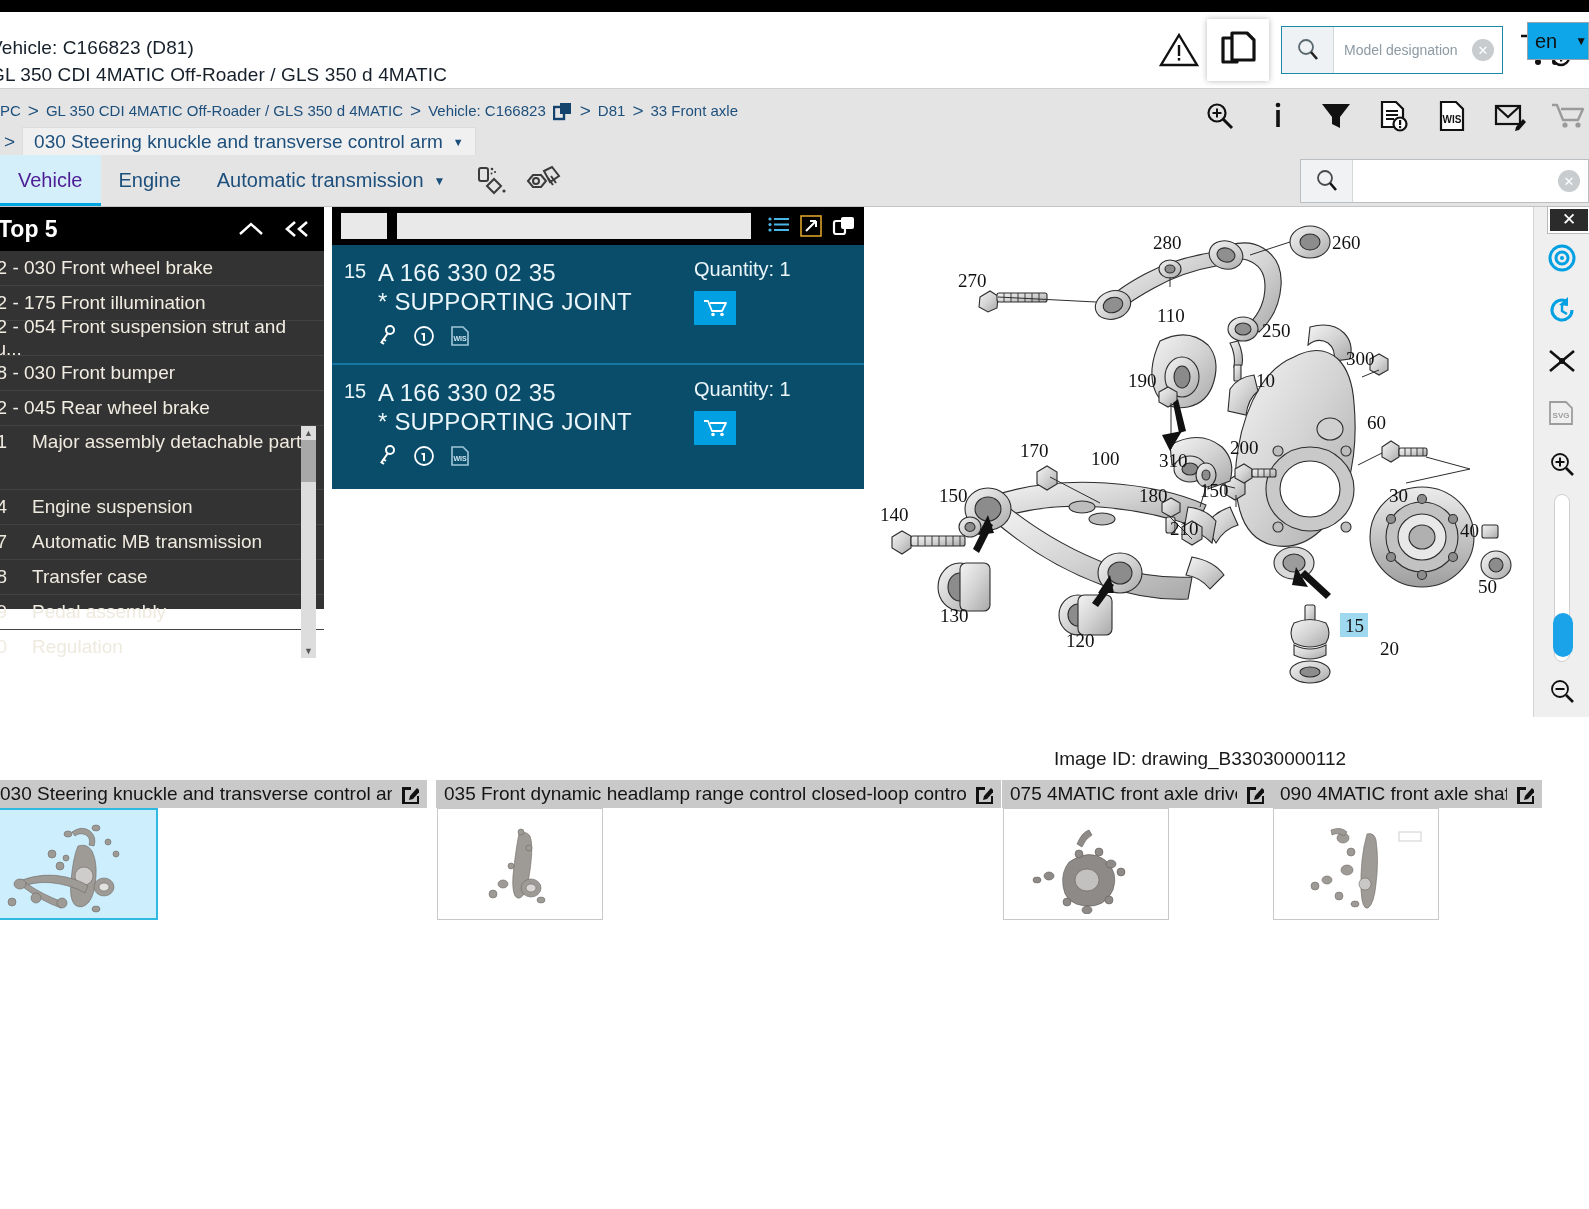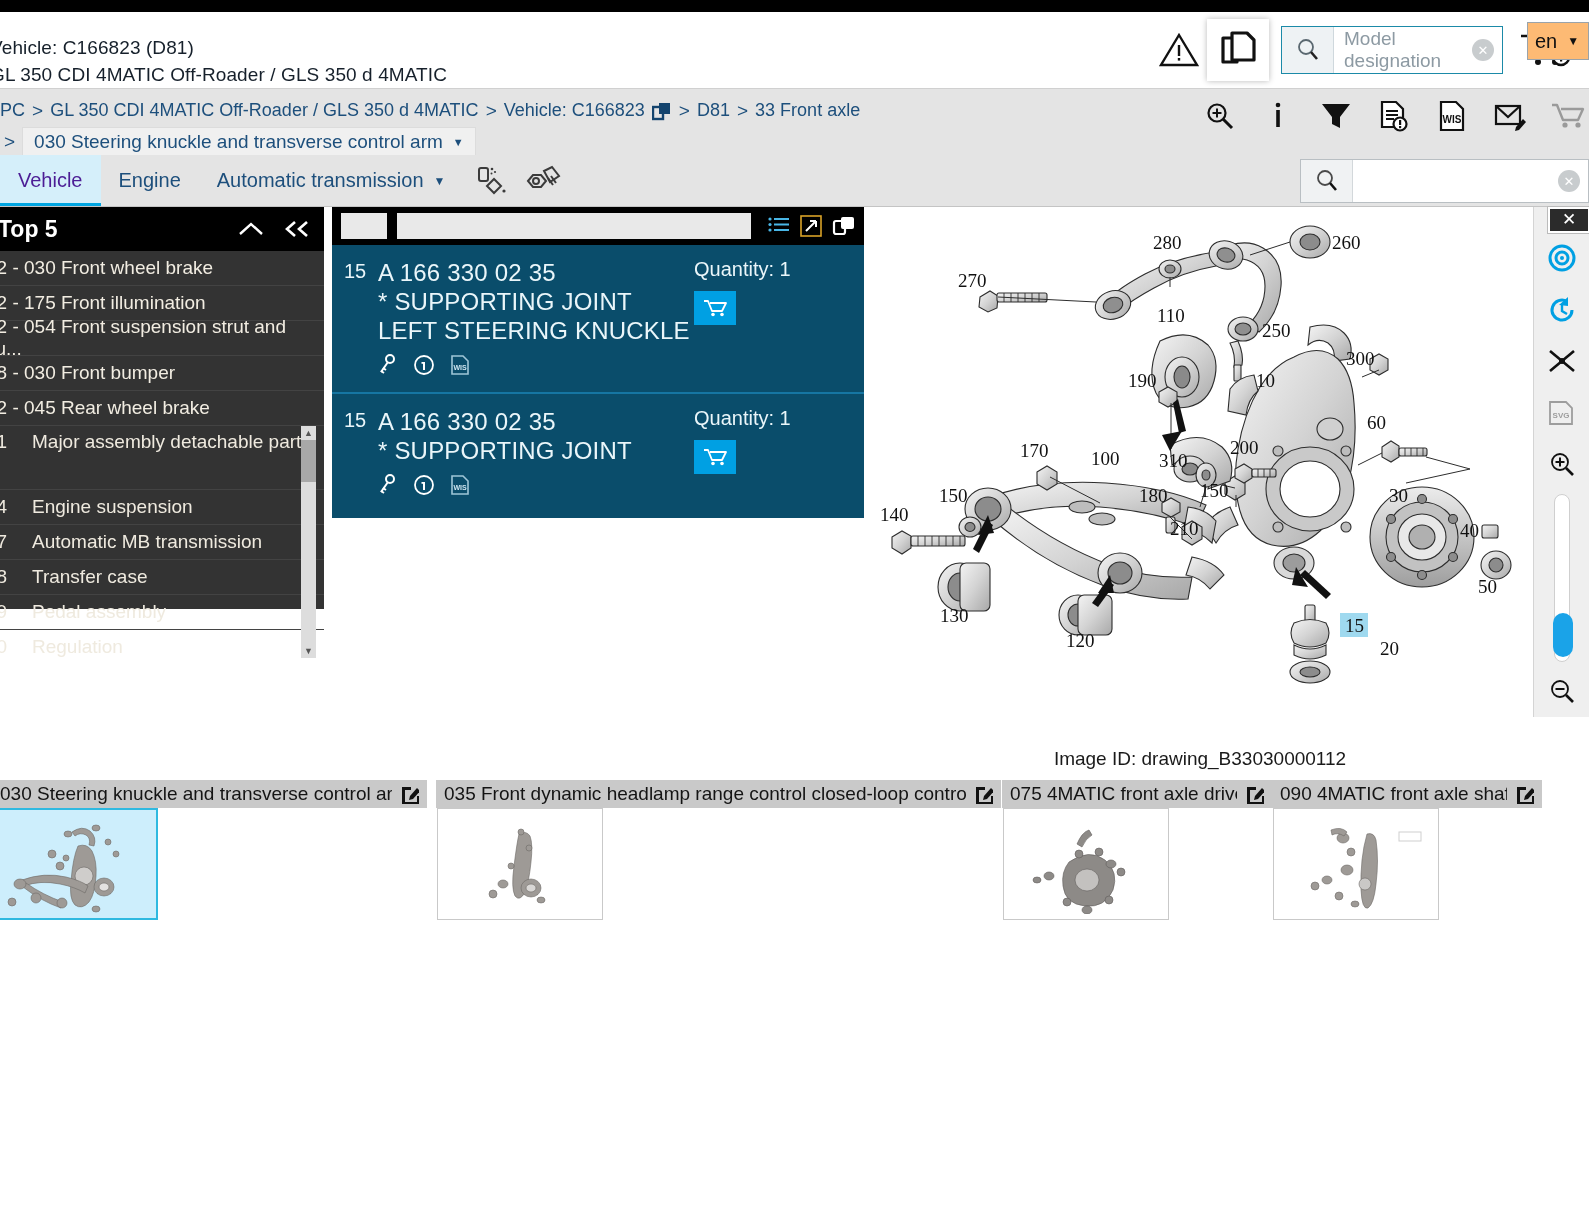--- a/index.html
+++ b/index.html
@@ -15,32 +15,32 @@
   .veh-lines div { font-size:19px; line-height:27px; color:#16202b; letter-spacing:.1px; }
 
   .hdr-icons { position:absolute; right:0; top:0; height:76px; display:flex; align-items:center; gap:0; }
   .warn-ico { width:56px; display:flex; justify-content:center; align-items:center; }
   .copy-btn { width:62px; height:62px; background:#fff; box-shadow:0 0 6px rgba(0,0,0,.28);
     display:flex; align-items:center; justify-content:center; margin-right:12px; }
   .modelsearch { width:222px; height:48px; border:1px solid #1b8aa8; display:flex; align-items:center; background:#fff; }
   .ms-ico { width:52px; height:100%; background:#eef2f4; border-right:1px solid #cfd8dd;
     display:flex; align-items:center; justify-content:center; }
   .ms-inp { flex:1; position:relative; display:flex; align-items:center; padding:0 10px; }
-  .ms-inp span.ph { color:#8d9aa3; font-size:19px; }
+  .ms-inp span.ph { color:#8d9aa3; font-size:14px; }
   .ms-clear { position:absolute; right:8px; width:22px; height:22px; border-radius:50%; background:#c8ccce;
     color:#fff; font-size:13px; display:flex; align-items:center; justify-content:center; }
   .cart-ico { width:86px; display:flex; align-items:center; justify-content:center; }
   .langsel { position:absolute; right:0; top:10px; width:62px; height:38px; border:1px solid #9aa3aa;
-    background:#fdba74; display:flex; align-items:center; padding-left:7px; gap:10px; font-size:20px; color:#111; }
+    background:#0ea5e9; display:flex; align-items:center; padding-left:7px; gap:18px; font-size:20px; color:#111; }
 
   
   .bcbar { position:relative; background:#e4e4e4; height:67px; border-top:1px solid #d0d0d0; }
   .bc { position:absolute; left:-12px; top:0; padding-top:6px; }
   .bcrow { display:flex; align-items:center; gap:7px; height:31px; padding-left:12px; flex-wrap:nowrap; }
-  .bcrow a { color:#1d4f7c; font-size:18px; text-decoration:none; white-space:nowrap; }
+  .bcrow a { color:#1d4f7c; font-size:15px; text-decoration:none; white-space:nowrap; }
   .bcrow .sep { color:#1d4f7c; font-size:19px; }
   .bc-drop { background:#f0f0f0; border:1px solid #dcdcdc; height:30px; display:flex; align-items:center;
     gap:10px; padding:0 11px; }
   .bc-drop span { color:#1d4f7c; font-size:19px; white-space:nowrap; }
   .bc-tools { position:absolute; right:4px; top:8px; display:flex; align-items:center; gap:24px; }
   .bc-tools .ti { width:34px; height:38px; display:flex; align-items:center; justify-content:center; }
 
   
   .tabrow { position:relative; background:#e4e4e4; height:52px; border-bottom:1px solid #c4c4c4;
     display:flex; align-items:stretch; }
@@ -400,21 +400,20 @@
             </svg>
         </span>
       </div>
     </div>
 
     <div class="prow">
       <div class="pnum">15</div>
       <div class="pbody">
         <div class="ln">A 166 330 02 35</div>
         <div class="ln">* SUPPORTING JOINT</div>
-        <div class="ln">LEFT STEERING KNUCKLE</div>
         <div class="picons">
           <span>
             <svg width="20" height="22" viewBox="0 0 20 22">
                 <circle cx="12" cy="5" r="4" fill="none" stroke="#fff" stroke-width="2"></circle>
                 <path d="M10 8 L3 18" stroke="#fff" stroke-width="2"></path>
                 <path d="M5 14 l3 2 M3 17 l3 2" stroke="#fff" stroke-width="2"></path>
               </svg>
           </span>
           <span>
             <svg width="22" height="22" viewBox="0 0 22 22">

